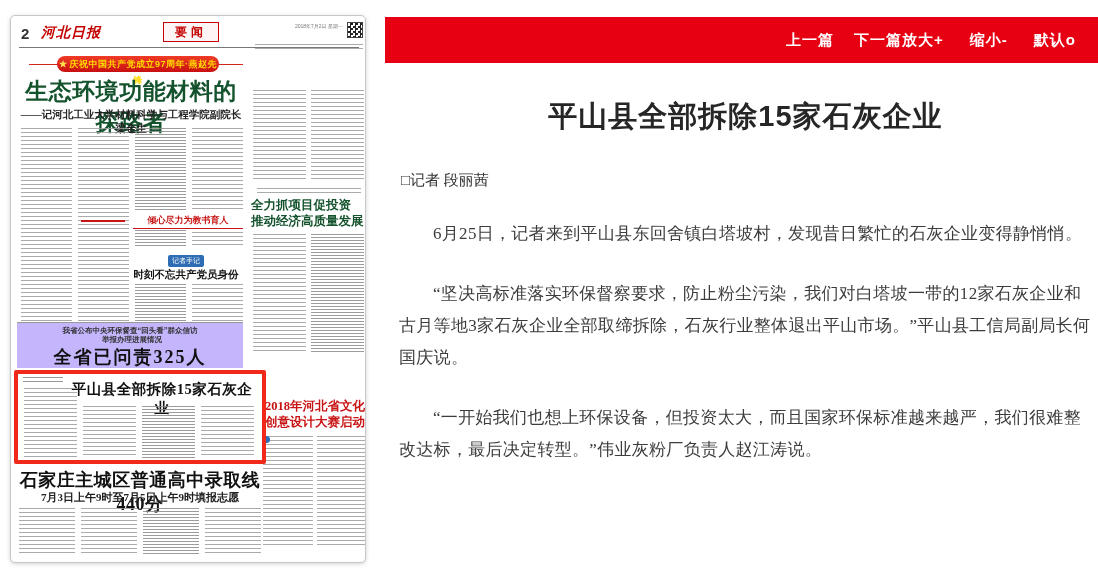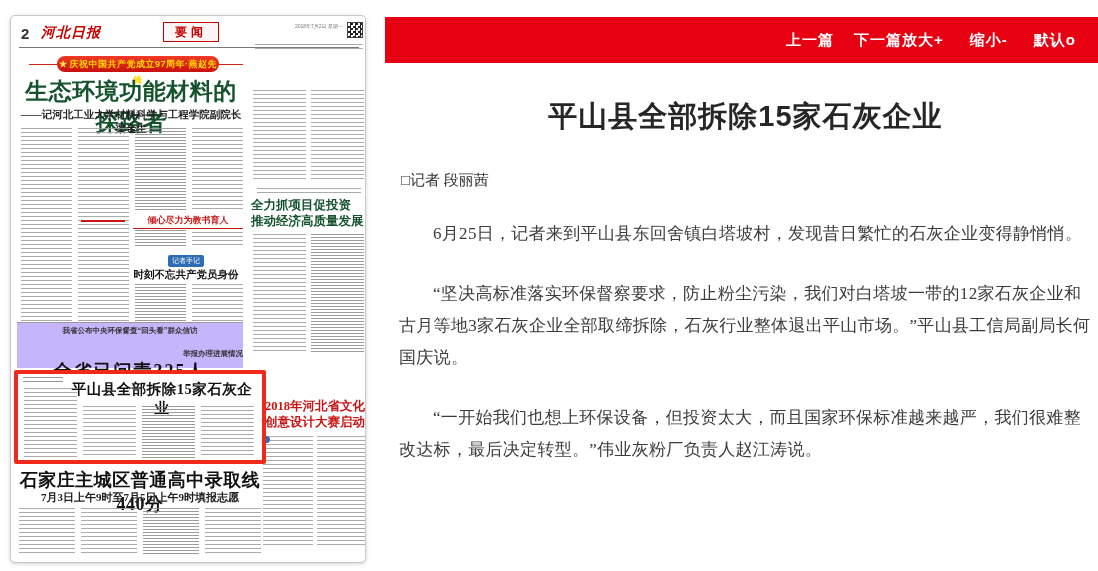--- a/index.html
+++ b/index.html
@@ -144,21 +144,21 @@
   <div id="rc-t2a" class="abs rc-col micro"></div>
   <div id="rc-t2b" class="abs rc-col micro dk"></div>
   <div id="rc-hl3" class="abs serifb"><span>2018年河北省文化</span><br>
     <span>创意设计大赛启动</span></div>
   <div id="rc-t3a" class="abs rc-col micro" style="width:50px"></div>
   <div id="rc-t3b" class="abs rc-col micro" style="width:48px"></div>
   <div id="rc-bullet" class="abs"></div>
 
   <div id="problem" class="abs">
     <div class="kick serifb">我省公布中央环保督查“回头看”群众信访</div>
-    <div class="kick serifb" style="text-align:right;margin-left:4px;margin-top:14px">举报办理进展情况</div>
+    <div class="kick serifb" style="text-align:center;margin-left:4px;margin-top:0">举报办理进展情况</div>
     <div class="hl serifb">全省已问责325人</div>
   </div>
 
   <div id="hl-box" class="abs">
     <div id="hl-byline"></div>
     <div id="hl-title" class="serifb">平山县全部拆除15家石灰企业</div>
     <div id="hc1" class="hcol micro"></div>
     <div id="hc2" class="hcol micro"></div>
     <div id="hc3" class="hcol micro dk"></div>
     <div id="hc4" class="hcol micro"></div>

